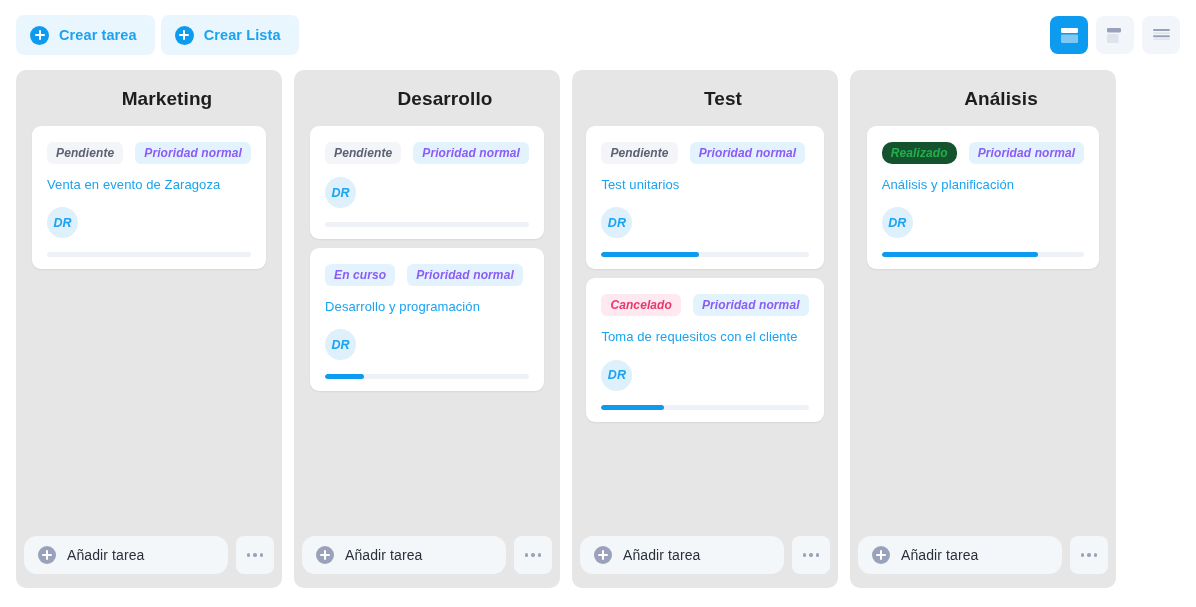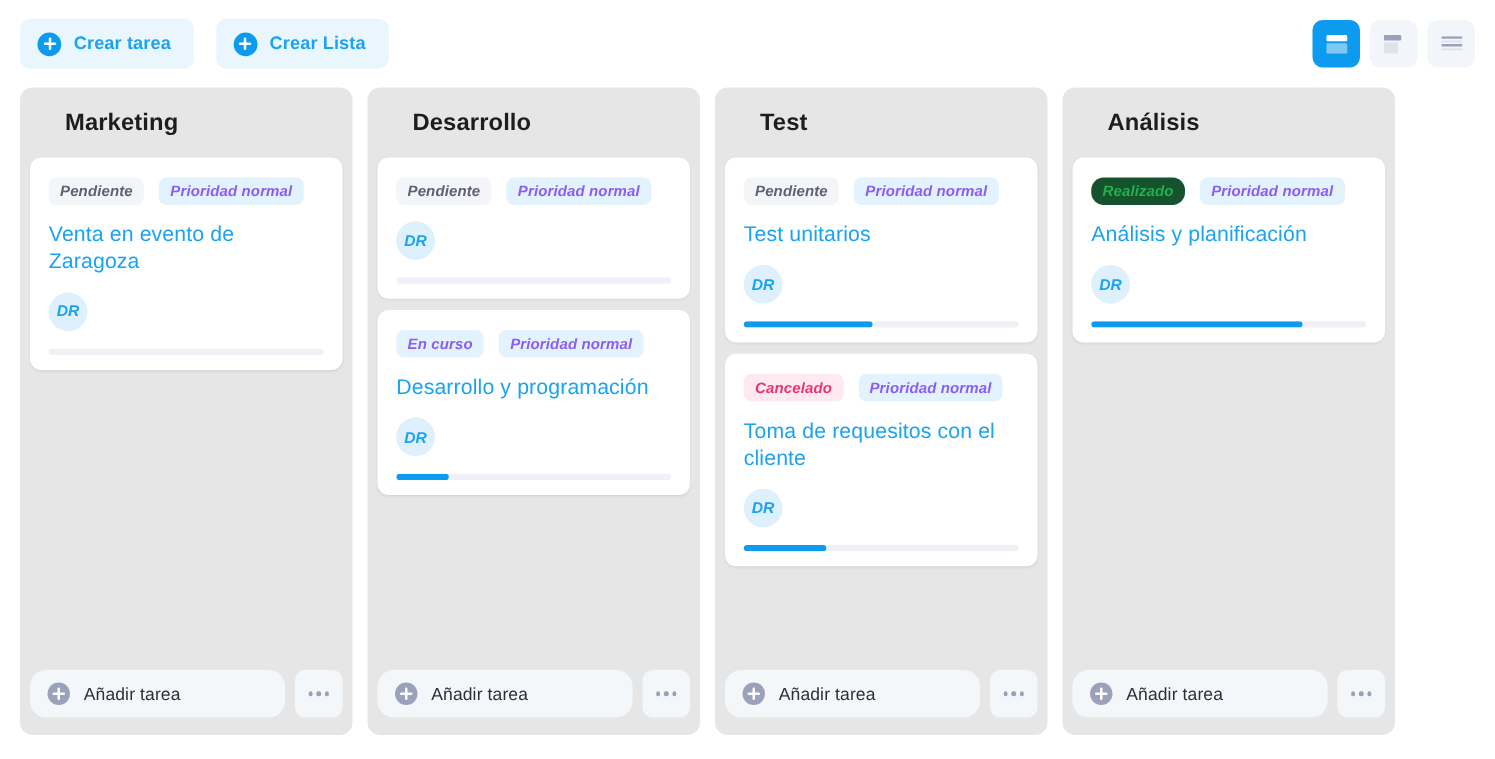--- a/index.html
+++ b/index.html
@@ -23,21 +23,21 @@
   .btn-create {
     display: flex;
     align-items: center;
     gap: 10px;
     height: 40px;
     padding: 0 18px 0 14px;
     background: #eaf6fe;
     border: none;
     border-radius: 8px;
     cursor: pointer;
-    margin-right: 18px;
+    margin-right: 6px;
   }
   .btn-create .label {
     color: #1aa3f0;
     font-size: 14.5px;
     font-weight: bold;
     letter-spacing: .1px;
     white-space: nowrap;
   }
   .plus-circle {
     width: 19px; height: 19px;
@@ -97,20 +97,21 @@
   .column {
     width: 266px;
     flex: 0 0 266px;
     background: #e6e6e6;
     border-radius: 10px;
     min-height: 518px;
     display: flex;
     flex-direction: column;
     position: relative;
     padding-bottom: 58px;
+    align-items: center;
   }
   .col-title {
     font-size: 19px;
     font-weight: bold;
     color: #1d1d1f;
     padding: 18px 0 16px 36px;
     letter-spacing: .1px;
   }
   .cards { padding: 0 8px; display: flex; flex-direction: column; gap: 9px; }
 
@@ -128,21 +129,21 @@
     border-radius: 6px;
     white-space: nowrap;
     letter-spacing: .1px;
   }
   .badge.neutral  { background: #f3f5f8; color: #5c6273; }
   .badge.blue     { background: #e3f3fd; color: #8b5cf6; }
   .badge.green    { background: #14532d; color: #21b04b; border-radius: 10px; }
   .badge.red      { background: #fde9ef; color: #e8376e; }
 
   .card-title {
-    font-size: 17px;
+    font-size: 13px;
     color: #1aa3f0;
     font-weight: normal;
     letter-spacing: .1px;
     line-height: 1.25;
     margin-bottom: 14px;
     cursor: pointer;
   }
   .avatar {
     width: 31px; height: 31px;
     border-radius: 50%;

